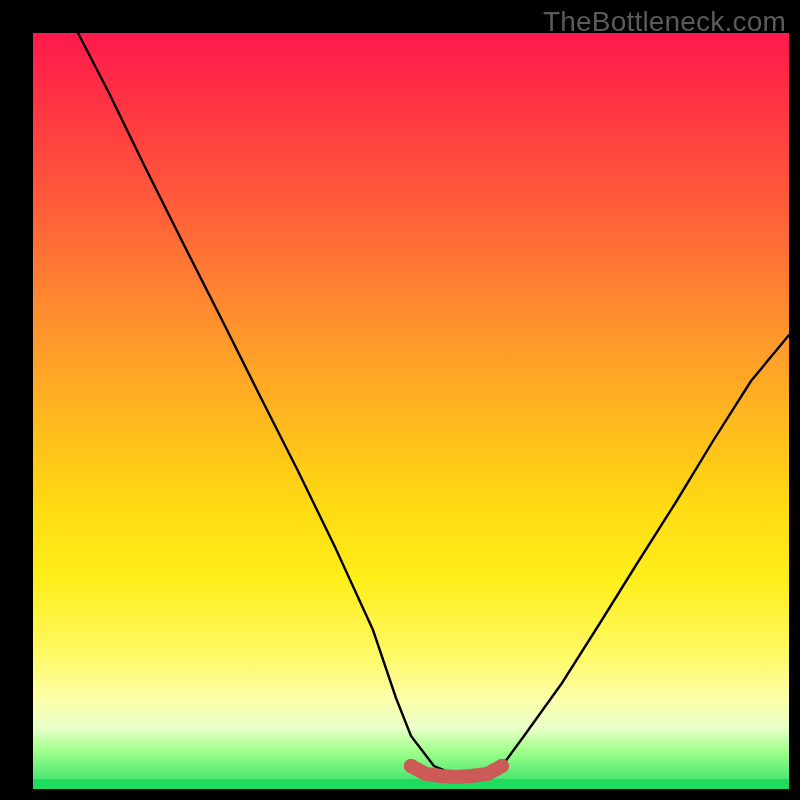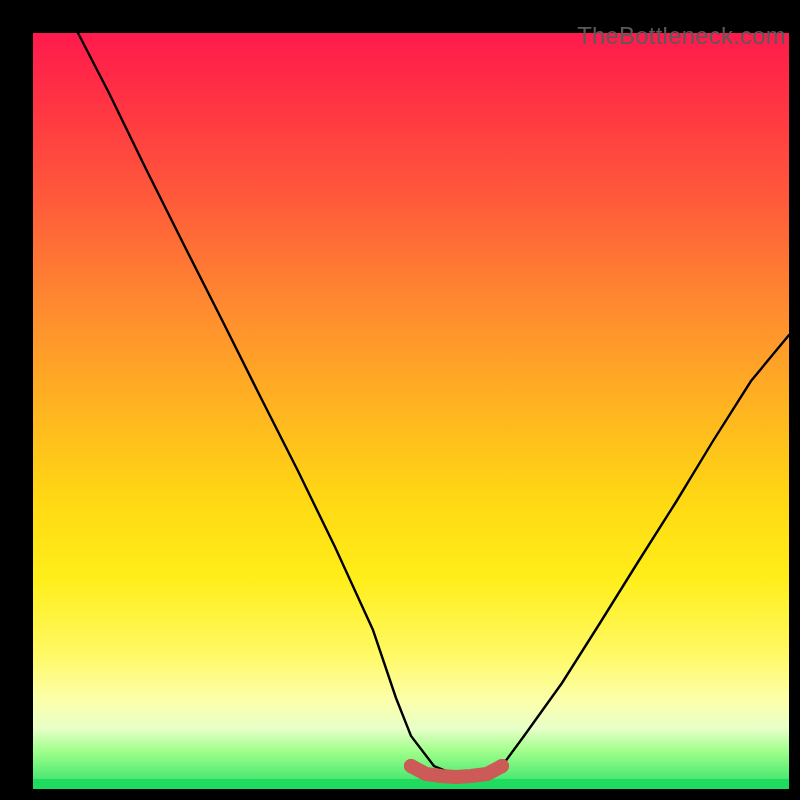--- a/index.html
+++ b/index.html
@@ -57,23 +57,22 @@
     top: 0;
     width: 756px;
     height: 756px;
     overflow: visible;
   }
   .attribution {
     position: absolute;
     top: 6px;
     right: 14px;
     color: #5a5a5a;
-    font-size: 24px;
+    font-size: 28px;
     letter-spacing: 0.2px;
-    margin-top: 16px;
   }
 </style>
 </head>
 <body>
 
 <div class="frame">
 
   <div class="plot-area">
     <div class="green-strip"></div>
 

